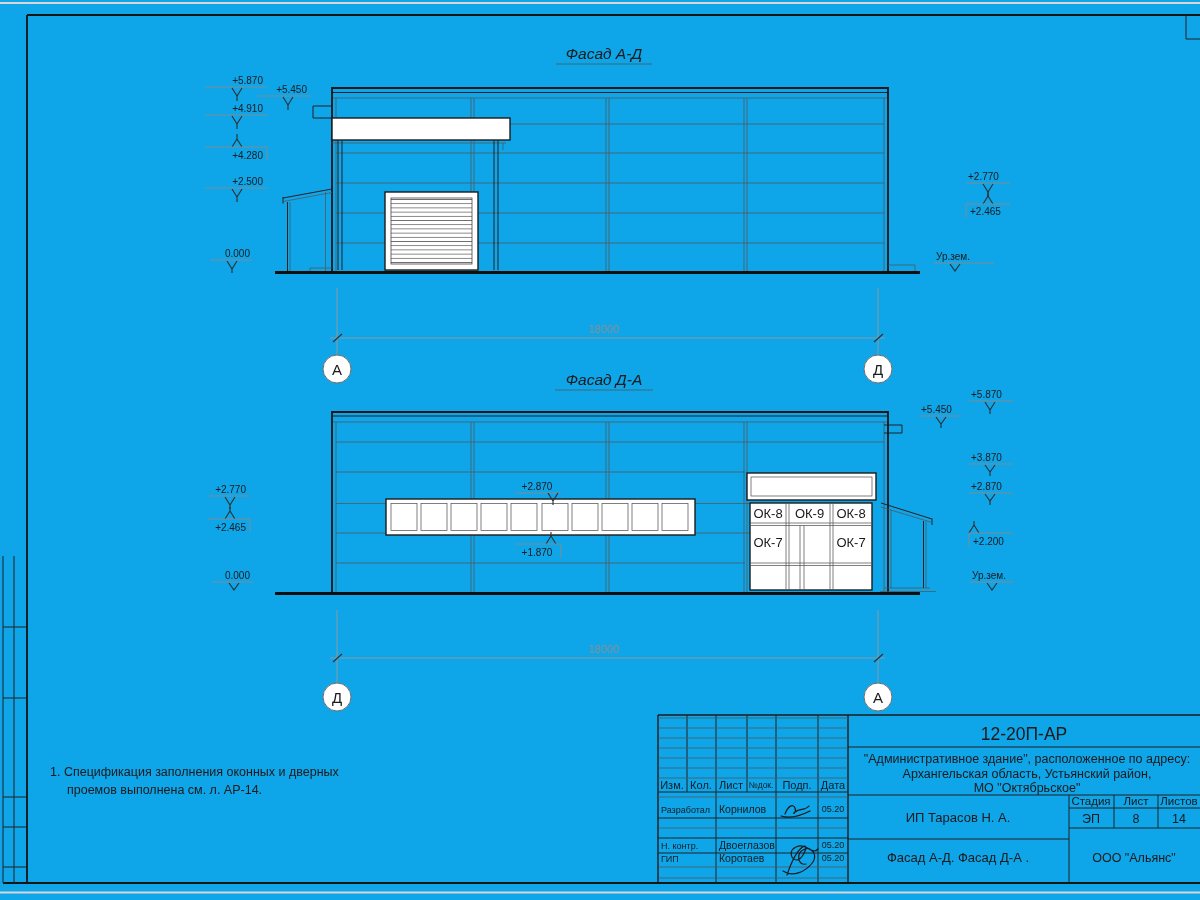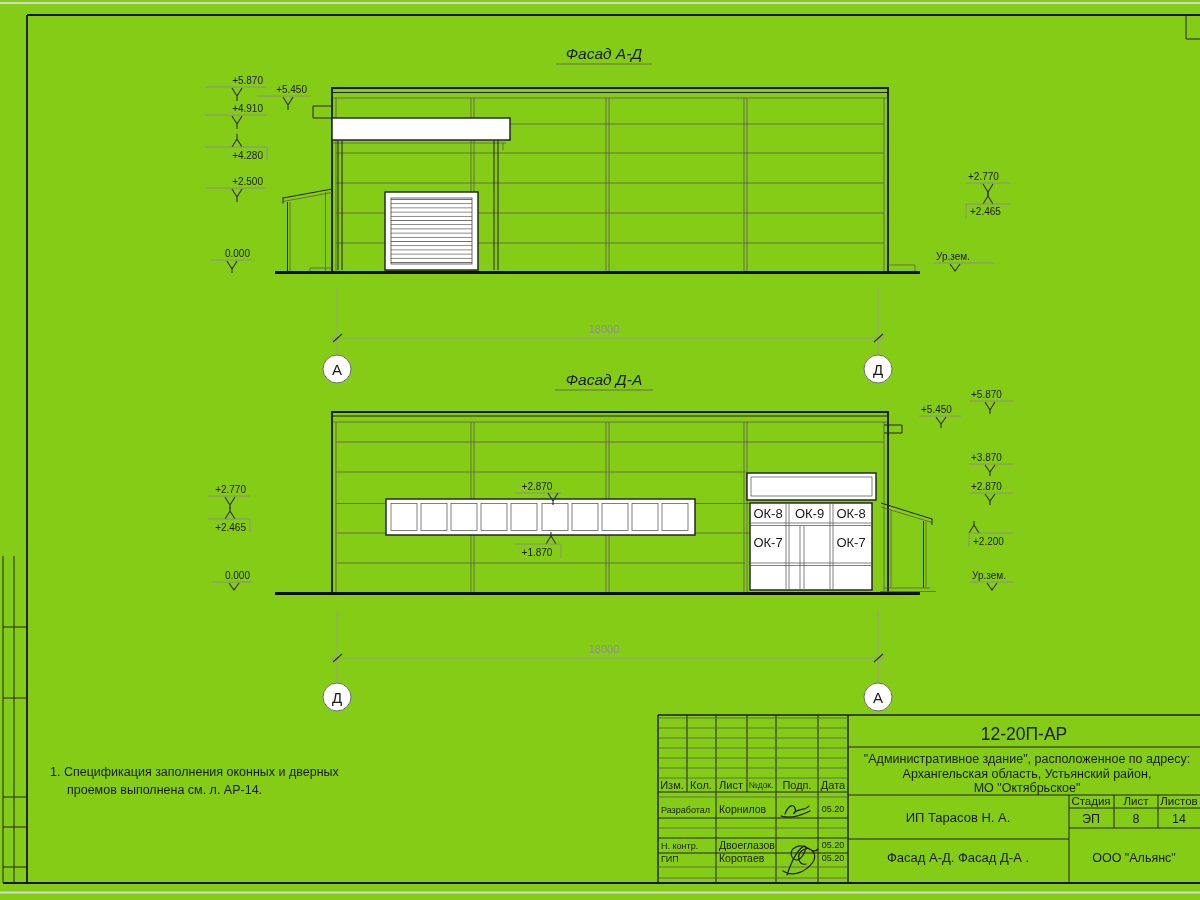--- a/index.html
+++ b/index.html
@@ -1,16 +1,16 @@
 <!DOCTYPE html>
 <html><head>
 <meta charset="utf-8">
 <style>
   html,body{margin:0;padding:0;background:#fff;}
-  .page{position:relative;width:1200px;height:900px;background:#84cc16;overflow:hidden;
+  .page{position:relative;width:1200px;height:900px;background:#0ea5e9;overflow:hidden;
         font-family:"Liberation Sans",sans-serif;}
   svg{position:absolute;left:0;top:0;}
   svg text{font-family:"Liberation Sans",sans-serif;fill:#1a1a1a;}
   .ln{stroke:#222;stroke-width:1;fill:none;}
   .ln14{stroke:#1c1c1c;stroke-width:1.4;fill:none;}
   .ln-heavy{stroke:#161616;stroke-width:1.8;fill:none;}
   .ln-thin{stroke:#555;stroke-width:0.75;fill:none;}
   .ln-dim{stroke:#9a9a9a;stroke-width:0.9;fill:none;}
   .ln-bench{stroke:#8a8a8a;stroke-width:0.9;fill:none;}
   .ln-mark{stroke:#2d2d2d;stroke-width:1.1;fill:none;}

